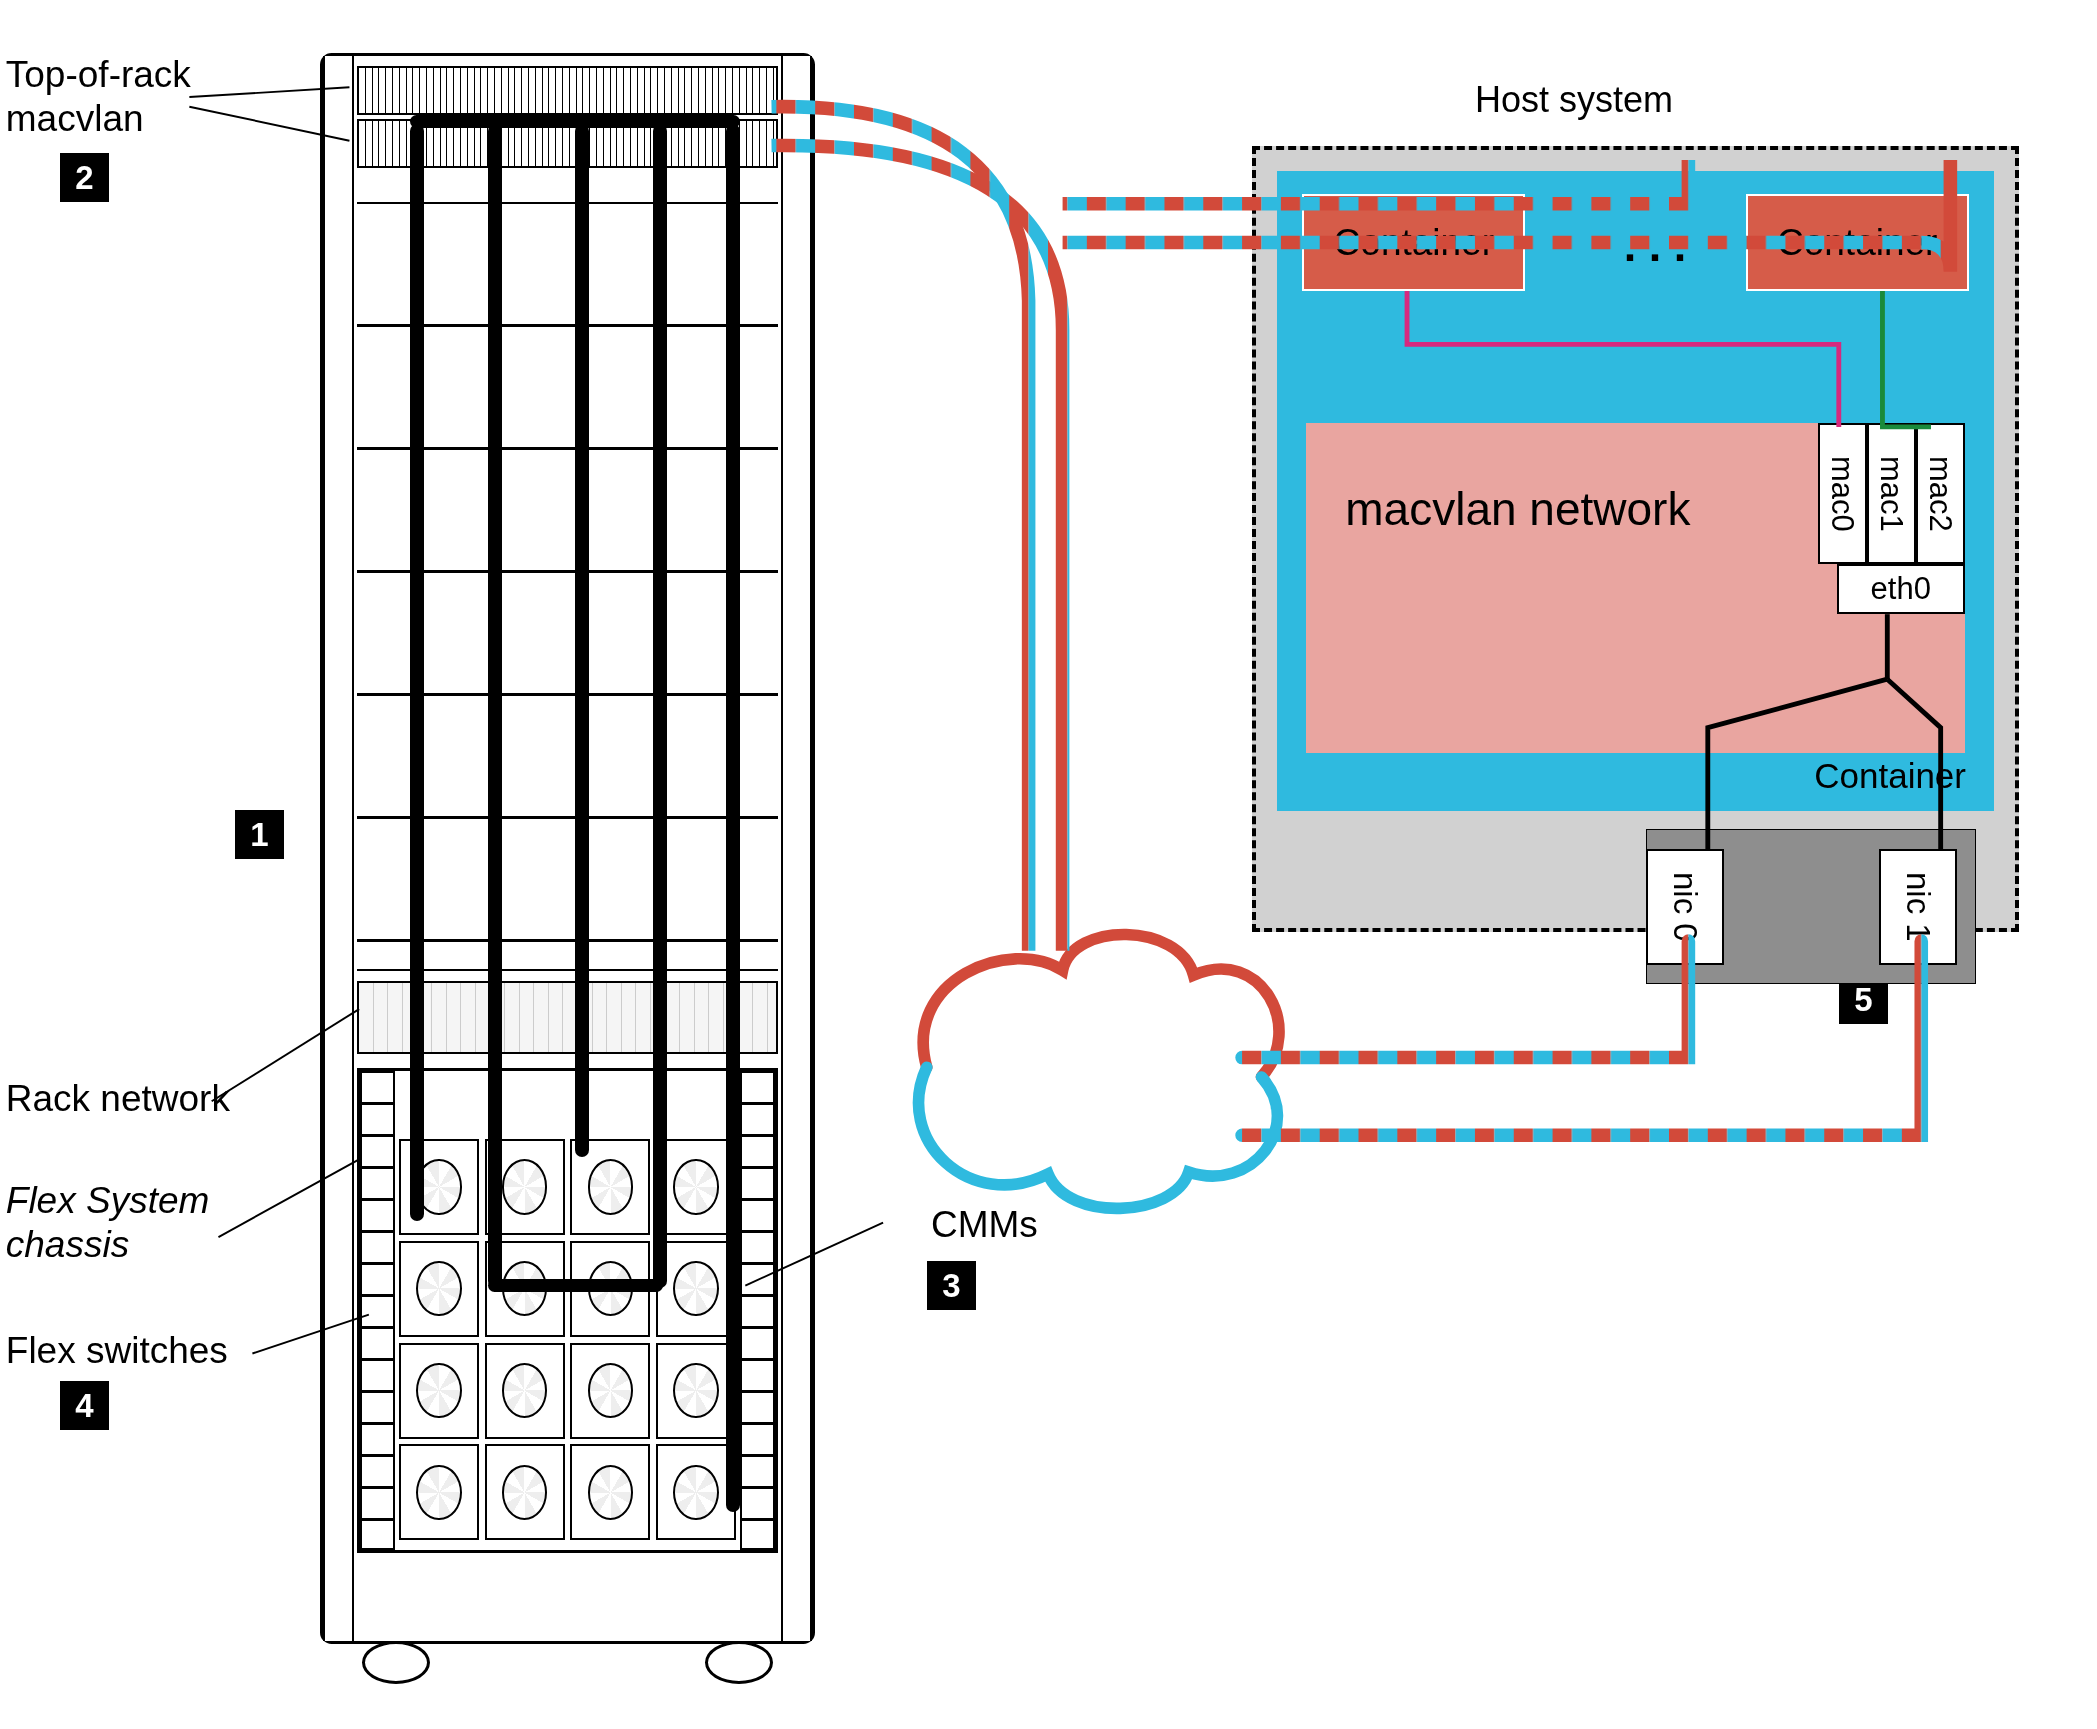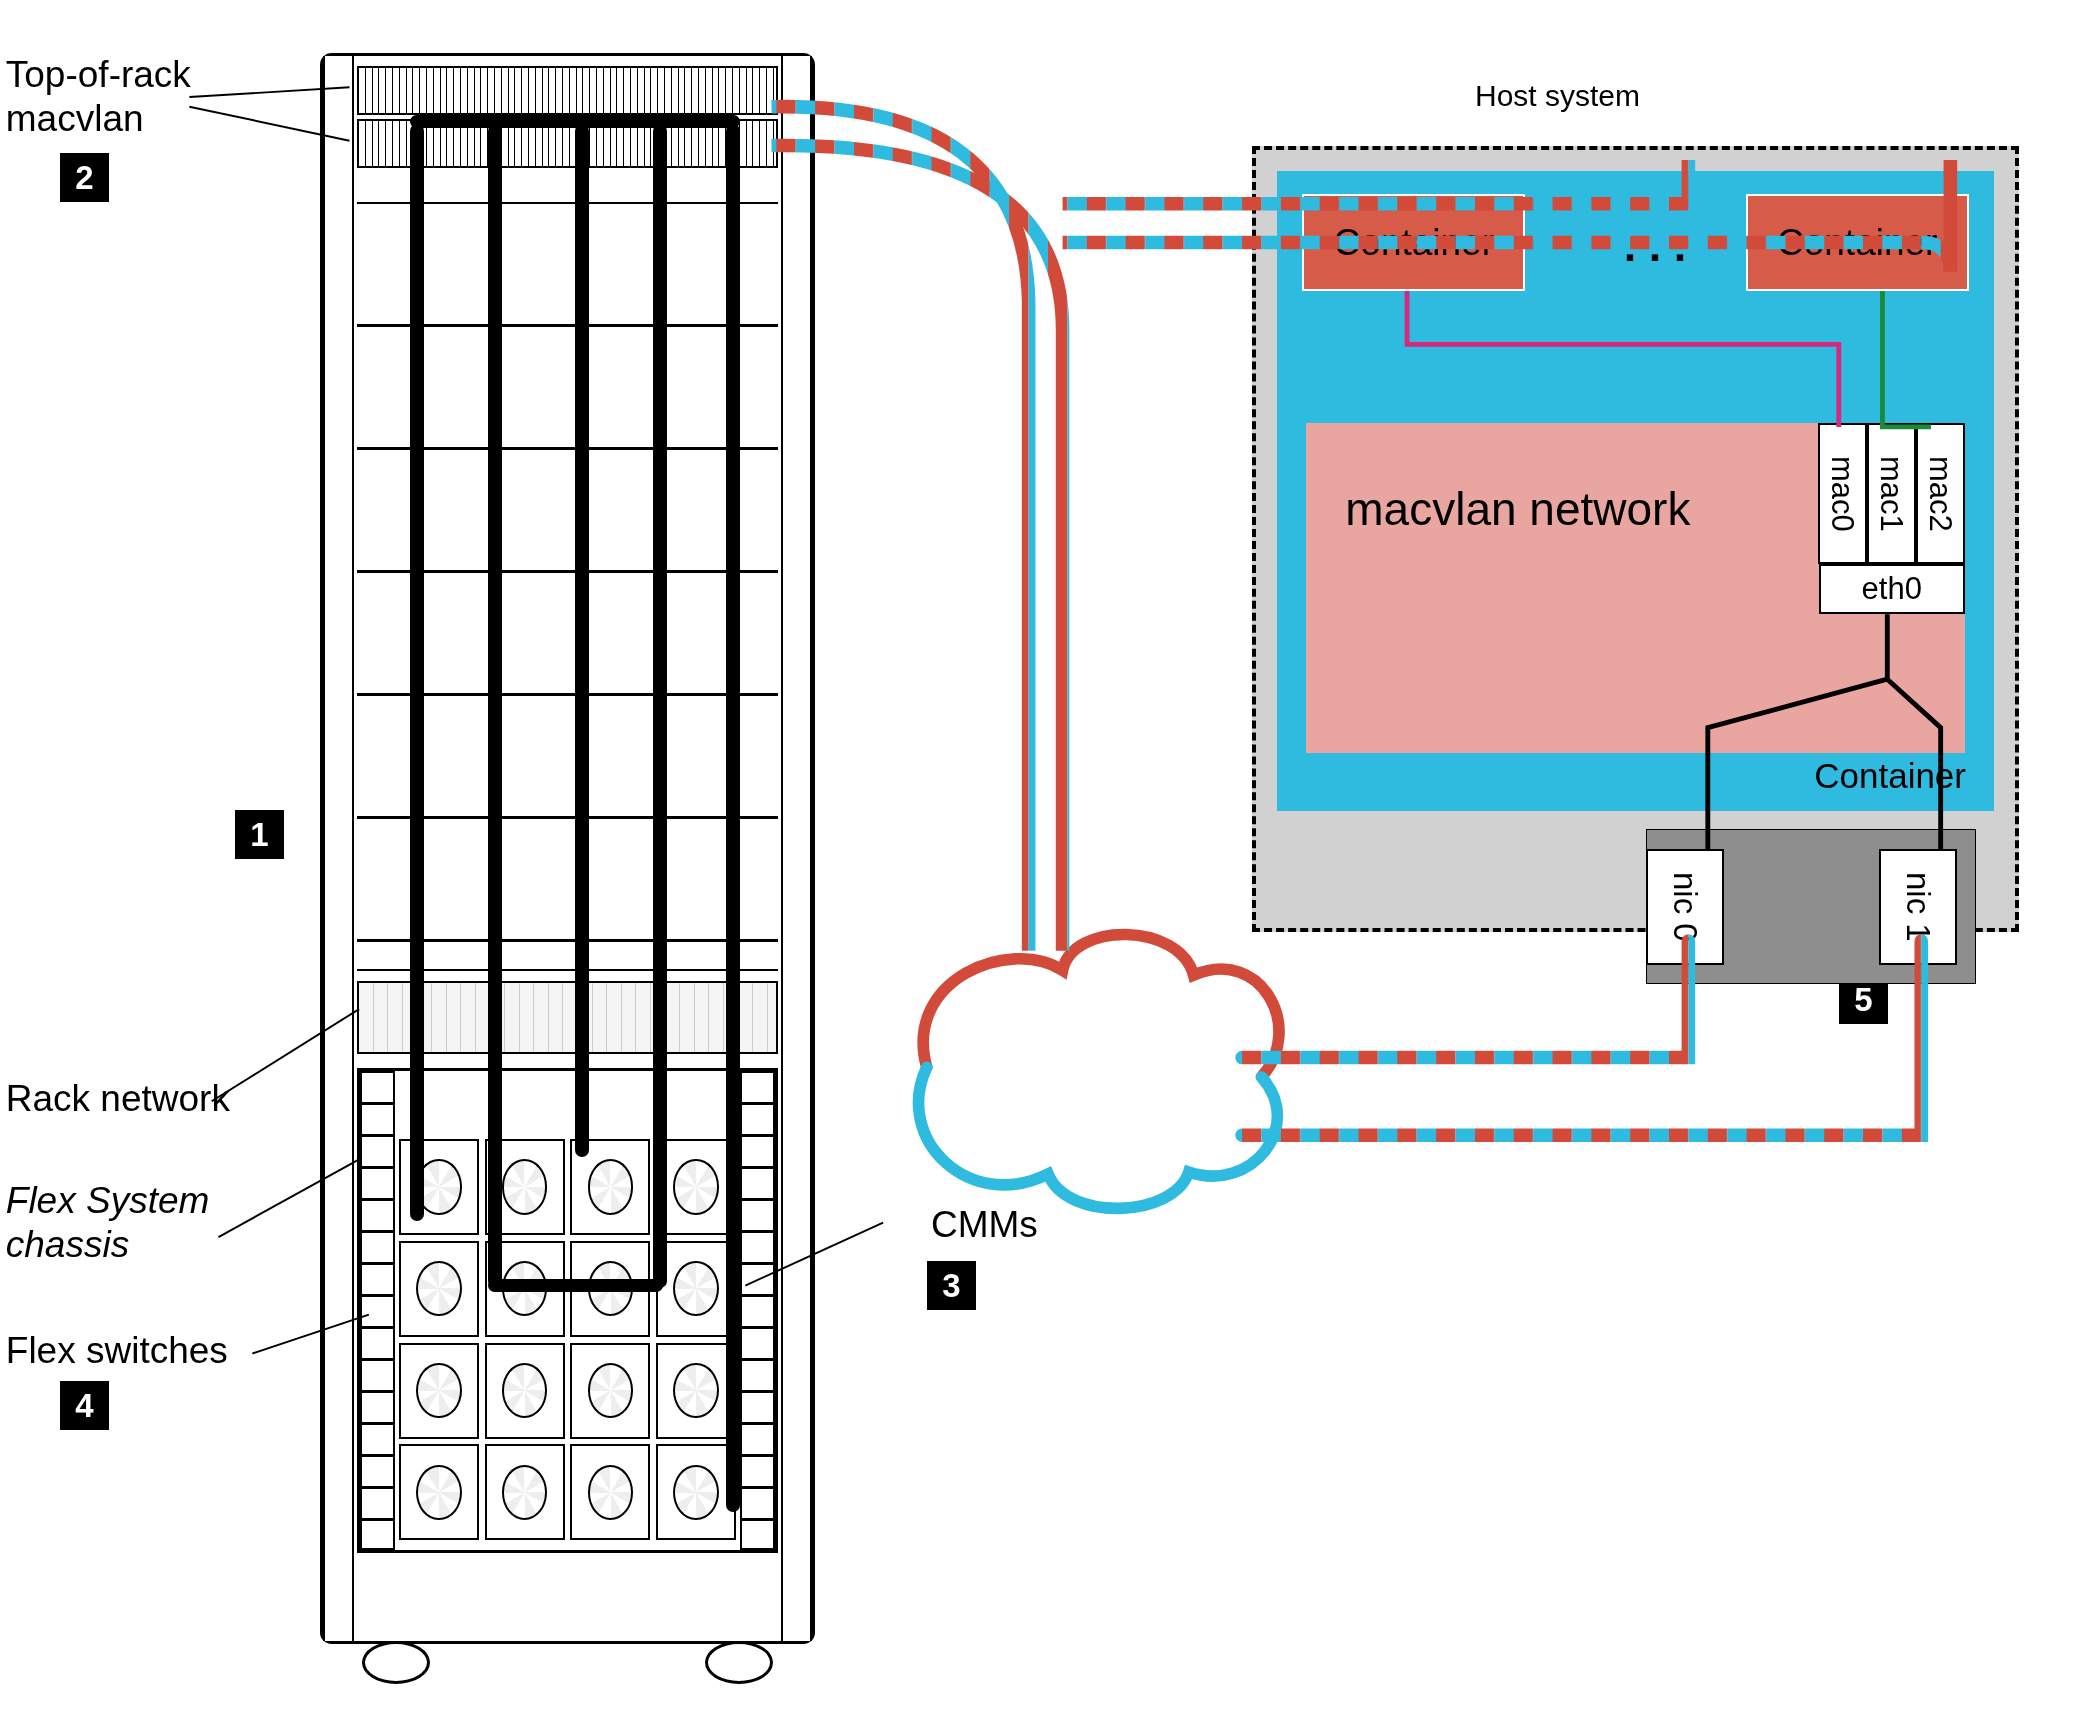--- a/index.html
+++ b/index.html
@@ -202,21 +202,21 @@
     width: 49px; height: 141px;
     border: 2.9px solid #000;
     background: #fff;
     writing-mode: vertical-rl;
     text-align:center;
     font-size: 31px;
     display:flex; align-items:center; justify-content:center;
   }
   .eth0 {
     position:absolute; right:0px; top: 141px;
-    width: 146px; height: 50px;
+    width: 128px; height: 50px;
     border: 2.9px solid #000;
     background:#fff;
     display:flex;align-items:center;justify-content:center;
     font-size:31px;
   }
   .failover {
     position:absolute;
     right: 49px; top: 606px;
     font-size: 35px;
     background:transparent;
@@ -241,21 +241,21 @@
 </head>
 <body>
 
 <div class="label" style="left:5.8px; top:53px;">Top-of-rack
 macvlan</div>
 <div class="label" style="left:5.8px; top:1077px;">Rack network</div>
 <div class="label" style="left:5.8px; top:1179px;font-style:italic;">Flex System
 chassis</div>
 <div class="label" style="left:5.8px; top:1329px;">Flex switches</div>
 <div class="label" style="left:893px; top:1203px;margin-left:38px;">CMMs</div>
-<div class="label" style="left:1475px; top:78px; font-size:30px;">Host system</div>
+<div class="label" style="left:1475px; top:78px; font-size:36px;">Host system</div>
 
 <div class="num-box" style="left:235px; top:810px;">1</div>
 <div class="num-box" style="left:60px;  top:153px;">2</div>
 <div class="num-box" style="left:927px; top:1261px;">3</div>
 <div class="num-box" style="left:60px;  top:1381px;">4</div>
 <div class="num-box" style="left:1839px;top:975px;">5</div>
 <div class="num-box" style="left:1905px;top:446px;">6</div>
 
 <div class="rack">
   <div class="rack-rail-left"></div>

